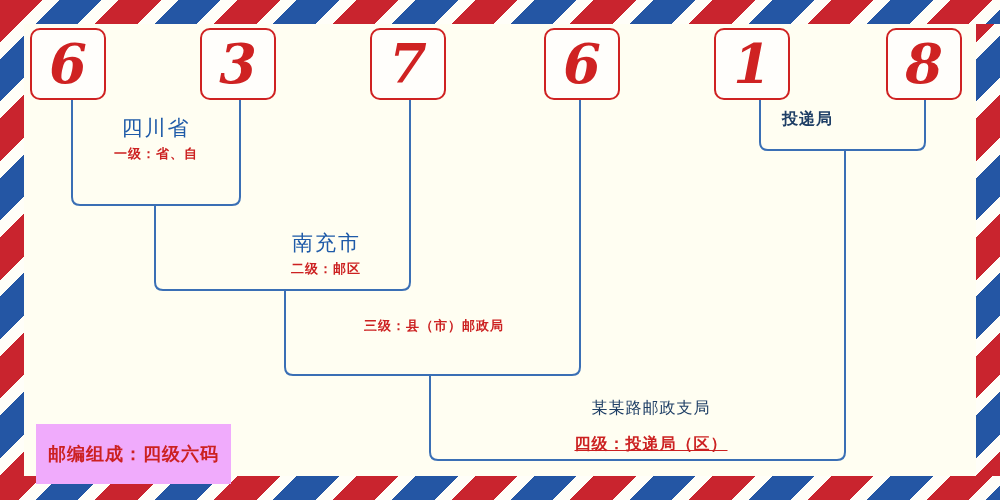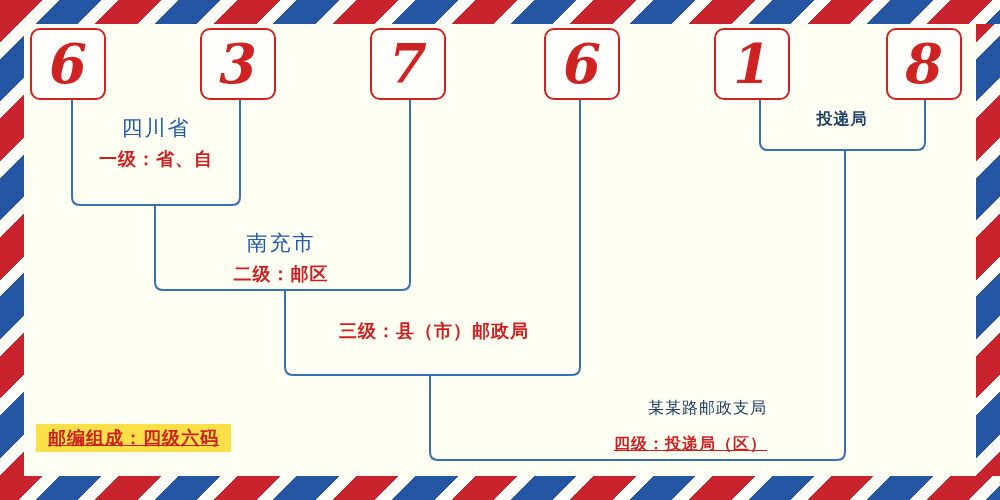--- a/index.html
+++ b/index.html
@@ -41,34 +41,34 @@
   .lines { position:absolute; left:0; top:0; width:1000px; height:500px; pointer-events:none; }
   .lines path { fill:none; stroke:#3a6fb5; stroke-width:2; stroke-linecap:round; }
 
   
   .lvl { position:absolute; text-align:center; }
   .lvl-name {
     font-size:21px; font-weight:normal; color:#1e5aa8; letter-spacing:2px;
   }
   .lvl-name.navy { font-size:16px; color:#1f3f66; letter-spacing:1px; }
   .lvl-desc {
-    margin-top:6px; font-size:18px; font-weight:bold; color:#cc2121;
+    margin-top:0; font-size:13px; font-weight:bold; color:#cc2121;
     line-height:23px; letter-spacing:1px;
   }
   .lvl-desc.wide-gap { margin-top:13px; font-size:16px;text-decoration:underline; }
 
   .delivery-label {
-    position:absolute; left:782px; top:109px; width:120px; text-align:center;
+    position:absolute; left:782px; top:109px; width:120px; 
     font-size:16px; font-weight:bold; color:#1f3f66; letter-spacing:1px;
   }
 
   .footer-note {
     position:absolute; left:36px; top:424px;
-    background:#fde047; padding:2px 12px;
-    font-size:18px; font-weight:bold; color:#cc2121; letter-spacing:1px;text-decoration:underline;
+    background:#f0abfc; padding:18px 12px;
+    font-size:18px; font-weight:bold; color:#cc2121; letter-spacing:1px;
   }
 </style>
 </head>
 <body>
 
 <div class="page">
 
   <div class="stripe stripe-left"></div>
   <div class="stripe stripe-right"></div>
   <div class="stripe stripe-top"></div>
@@ -101,30 +101,30 @@
     <span class="digit">8</span>
   </div>
 
   <div class="lvl" style="left:76px; top:114px; width:160px;">
     <div class="lvl-name">四川省</div>
     <div class="lvl-desc">
       <div>一级：省、自</div>
     </div>
   </div>
 
-  <div class="lvl" style="left:201px; top:229px; width:160px;">
+  <div class="lvl" style="left:201px; top:229px; width:160px;text-align:right;">
     <div class="lvl-name">南充市</div>
     <div class="lvl-desc">二级：邮区</div>
   </div>
 
   <div class="lvl" style="left:324px; top:314px; width:220px;">
     <div class="lvl-desc">三级：县（市）邮政局</div>
   </div>
 
-  <div class="lvl" style="left:507px; top:398px; width:260px;text-align:right;">
+  <div class="lvl" style="left:521px; top:398px; width:260px;">
     <div class="lvl-name navy">某某路邮政支局</div>
     <div class="lvl-desc wide-gap">四级：投递局（区）</div>
   </div>
 
   <div class="delivery-label">投递局</div>
 
   <div class="footer-note">邮编组成：四级六码</div>
 
 </div>
 

